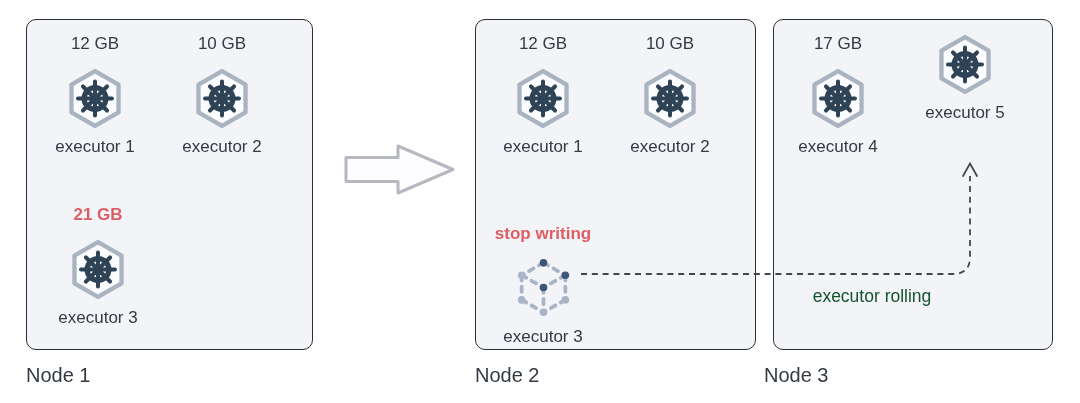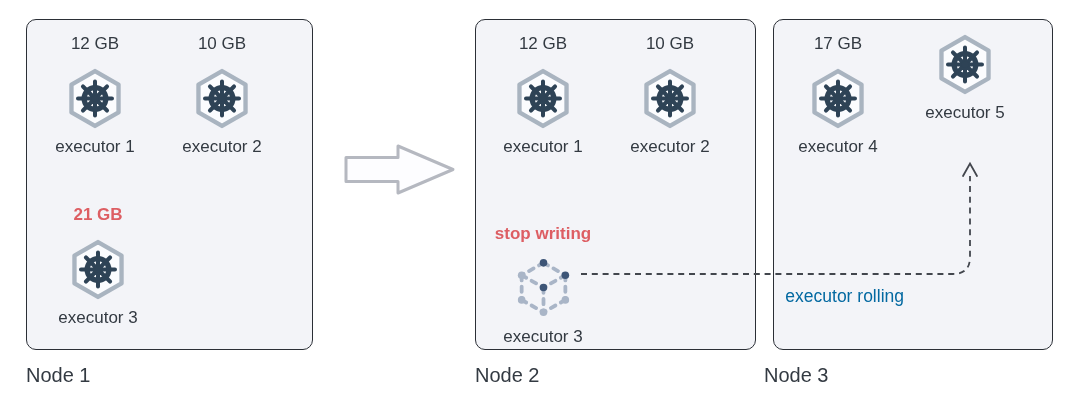--- a/index.html
+++ b/index.html
@@ -18,22 +18,22 @@
   }
   .mem.alert{color:#dd5e63;font-weight:bold;}
   .mem.ok{color:#3b9e60;font-weight:bold;}
   .icon{display:block;margin:0 auto;}
   .elabel{font-size:17px;line-height:20px;color:#333a42;margin-top:8px;white-space:nowrap;}
   .node-label{
     position:absolute;top:363px;text-align:left;font-size:20px;
     line-height:24px;color:#333a42;z-index:2;
   }
   .annotation{
-    position:absolute;left:756px;top:286px;width:148px;text-align:right;
-    font-size:17.5px;color:#0369a1;z-index:2;white-space:nowrap;
+    position:absolute;left:798px;top:286px;width:148px;text-align:center;
+    font-size:17.5px;color:#14532d;z-index:2;white-space:nowrap;
   }
   .overlay{position:absolute;left:0;top:0;z-index:5;pointer-events:none;}
   .defs{position:absolute;width:0;height:0;overflow:hidden;}
 </style>
 </head>
 <body>
 
 <svg class="defs" aria-hidden="true">
   <symbol id="sym-k8s" viewBox="0 0 64 70">
     <path d="M32 3.5 L59 19 V51 L32 66.5 L5 51 V19 Z" fill="#fbfcfe" stroke="#a9b4c0" stroke-width="5" stroke-linejoin="round"></path>

